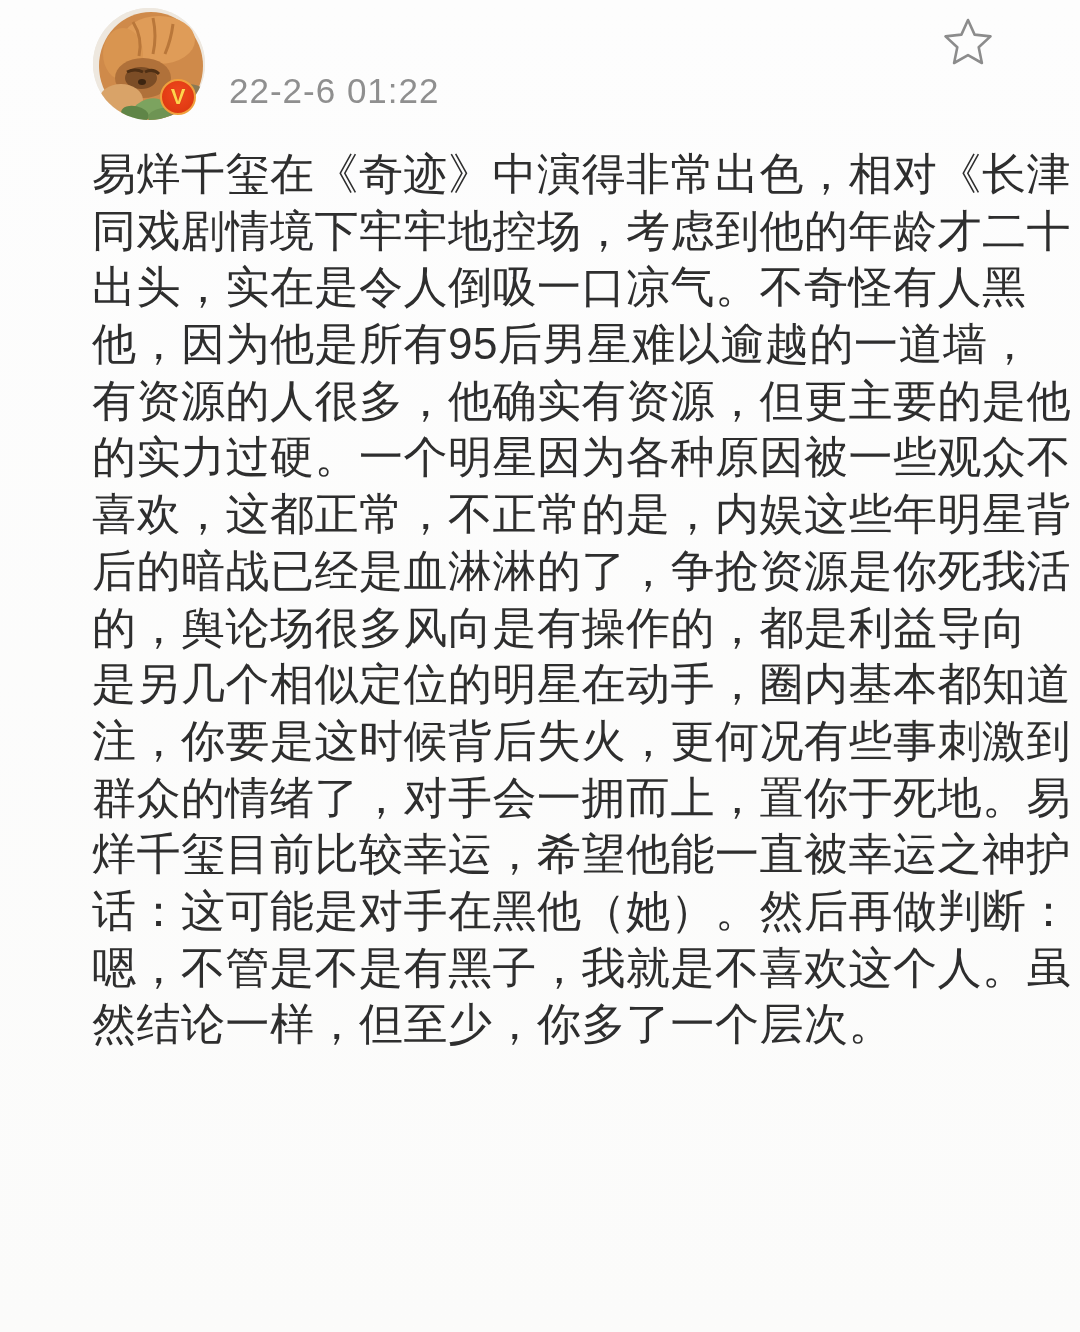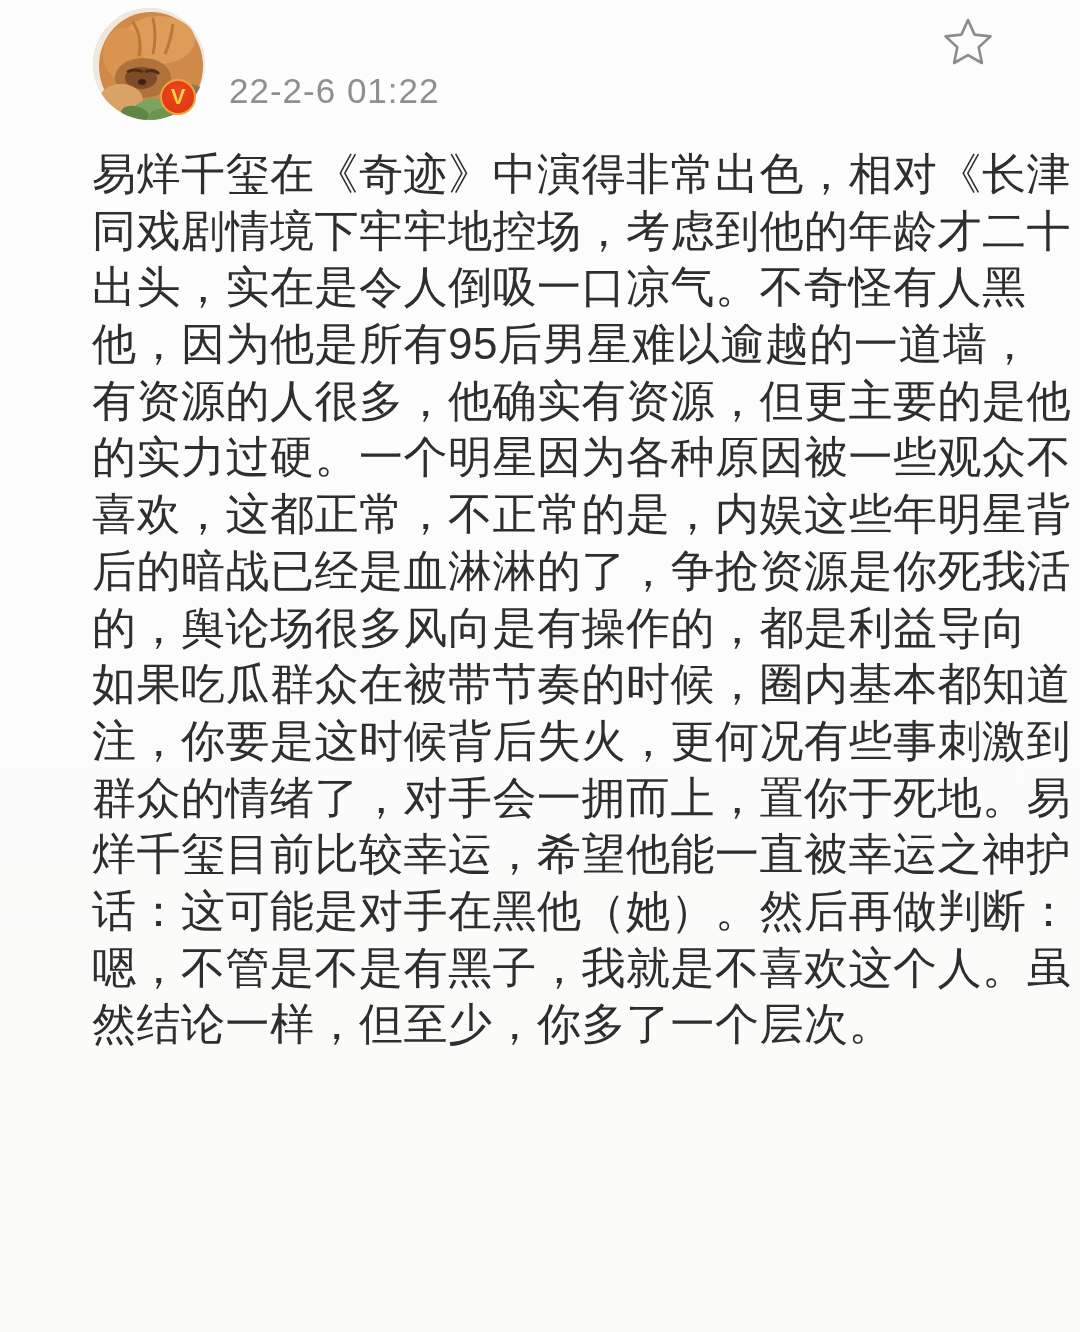--- a/index.html
+++ b/index.html
@@ -135,21 +135,21 @@
   <div class="post-text">
     <div class="post-line">易烊千玺在《奇迹》中演得非常出色，相对《长津</div>
     <div class="post-line">同戏剧情境下牢牢地控场，考虑到他的年龄才二十</div>
     <div class="post-line">出头，实在是令人倒吸一口凉气。不奇怪有人黑</div>
     <div class="post-line">他，因为他是所有95后男星难以逾越的一道墙，</div>
     <div class="post-line">有资源的人很多，他确实有资源，但更主要的是他</div>
     <div class="post-line">的实力过硬。一个明星因为各种原因被一些观众不</div>
     <div class="post-line">喜欢，这都正常，不正常的是，内娱这些年明星背</div>
     <div class="post-line">后的暗战已经是血淋淋的了，争抢资源是你死我活</div>
     <div class="post-line">的，舆论场很多风向是有操作的，都是利益导向</div>
-    <div class="post-line">如果吃瓜群众在被带节奏的时候，圈内基本都知道</div>
+    <div class="post-line">是另几个相似定位的明星在动手，圈内基本都知道</div>
     <div class="post-line">注，你要是这时候背后失火，更何况有些事刺激到</div>
     <div class="post-line">群众的情绪了，对手会一拥而上，置你于死地。易</div>
     <div class="post-line">烊千玺目前比较幸运，希望他能一直被幸运之神护</div>
     <div class="post-line">话：这可能是对手在黑他（她）。然后再做判断：</div>
     <div class="post-line">嗯，不管是不是有黑子，我就是不喜欢这个人。虽</div>
     <div class="post-line">然结论一样，但至少，你多了一个层次。</div>
   </div>
 
 </div>
 

